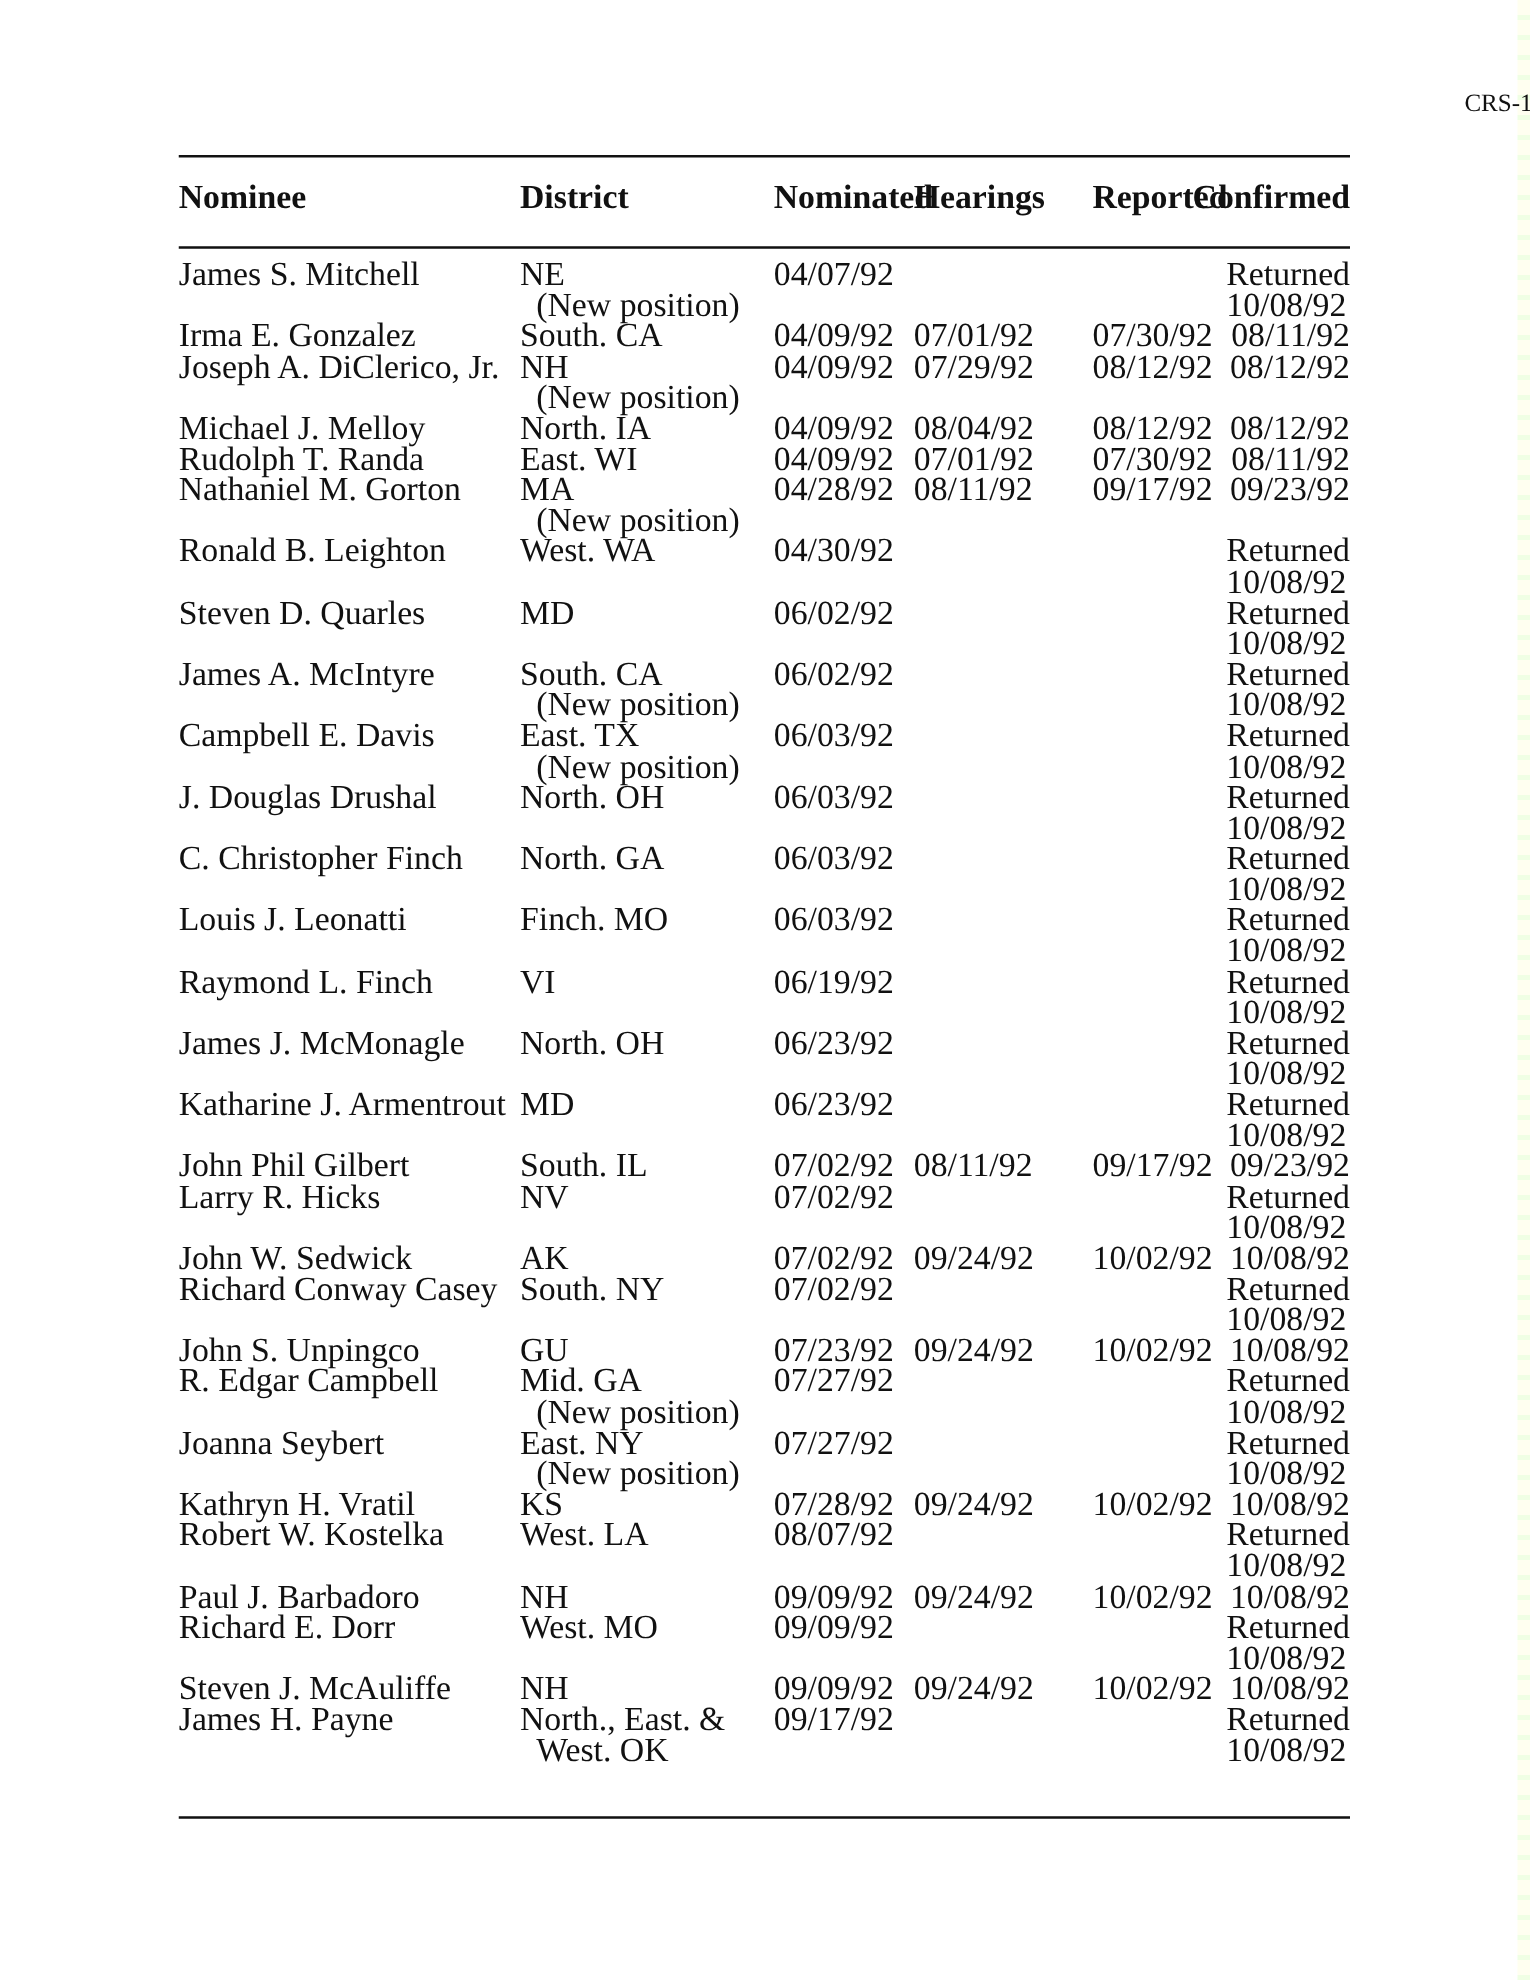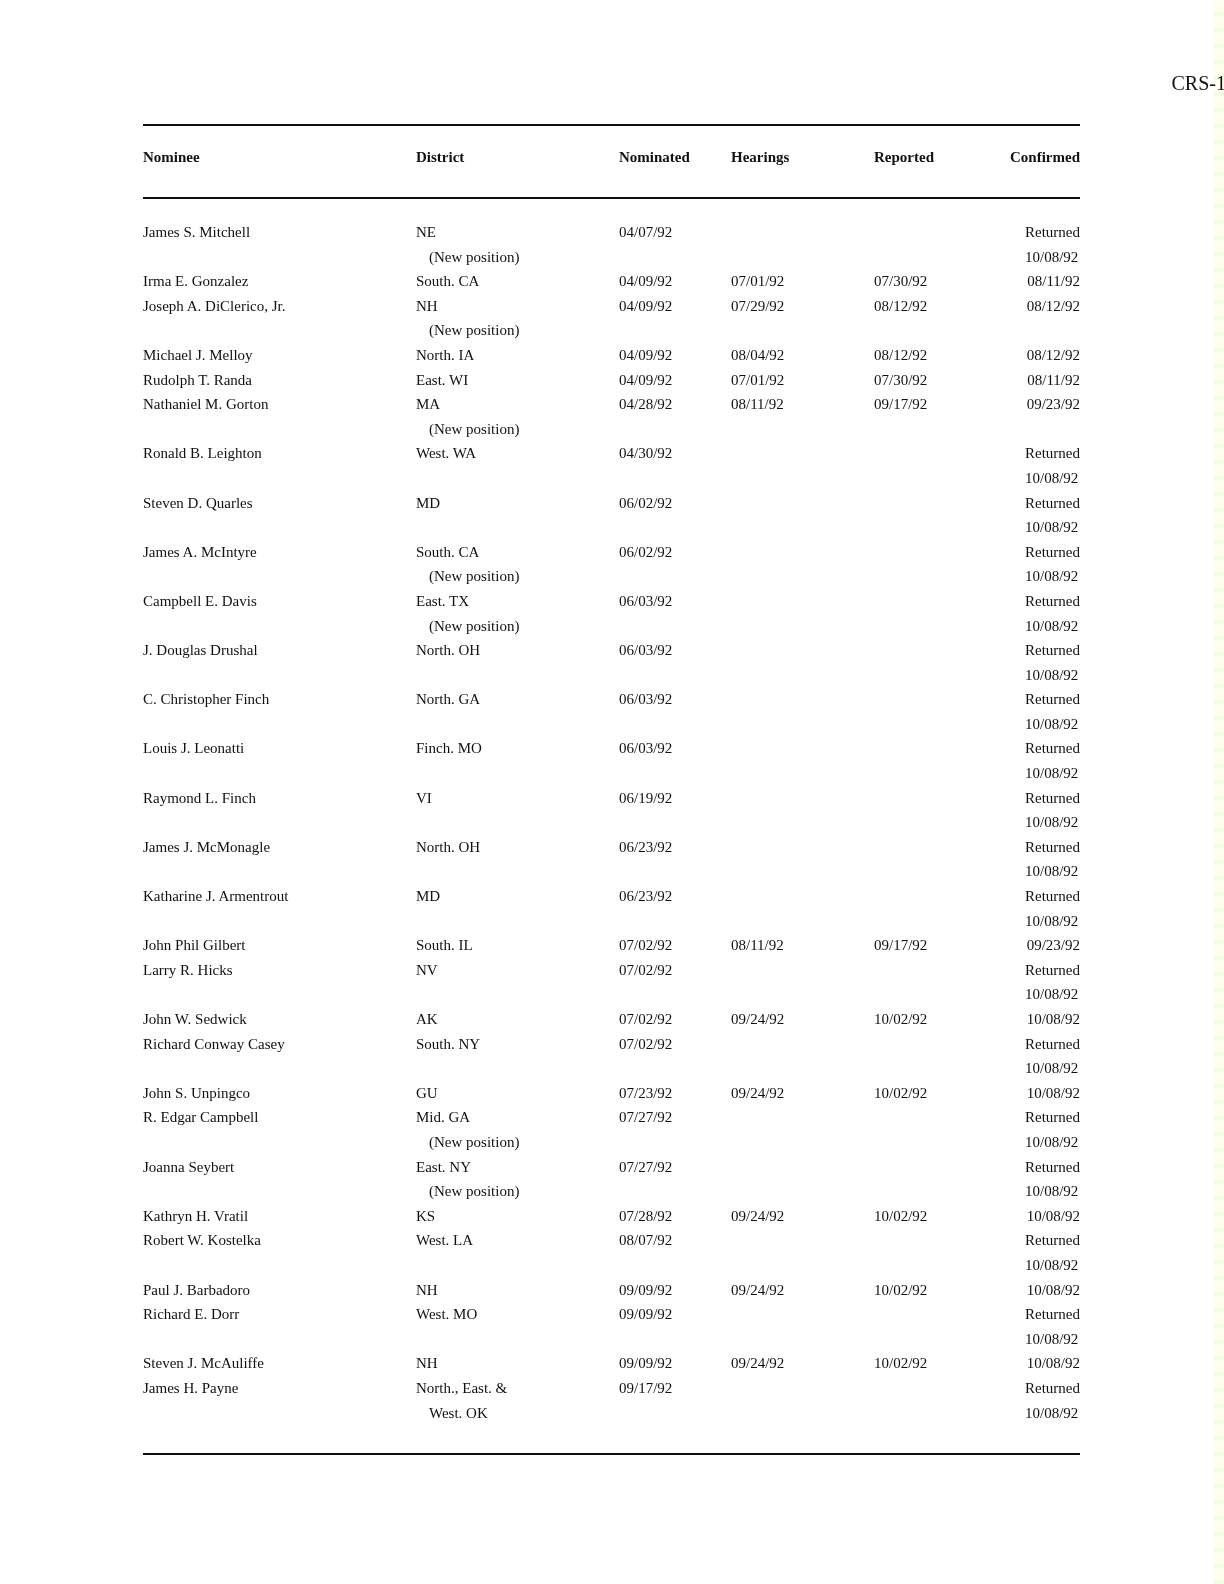--- a/index.html
+++ b/index.html
@@ -17,24 +17,24 @@
       font-size: 20px; letter-spacing: 0px;
     }
     .rule {
       position: absolute; left: 143px; width: 937px; height: 2px; background: #111;
     }
     .rule.top { top: 124px; }
     .rule.mid { top: 197px; }
     .rule.bottom { top: 1453px; }
     .table {
       position: absolute; left: 143px; width: 937px;
-      font-size: 15px;
+      font-size: 27px;
     }
     .thead { top: 145px; font-weight: bold; }
-    .tbody { top: 220px; }
+    .tbody { top: 207px; }
     .row { position: relative; height: 24.6px; line-height: 24.6px; white-space: nowrap; }
     .row.double { height: 49.2px; }
     .cell { position: absolute; top: 0; }
     .c-nominee { left: 0; }
     .c-district { left: 240px; margin-left: 33px; }
     .c-nominated { left: 445px; margin-left: 31px; }
     .c-hearings { left: 588px; text-align: right; }
     .c-reported { left: 731px; }
     .c-confirmed { right: 0; text-align: left; }
     .sub { display: block; }

